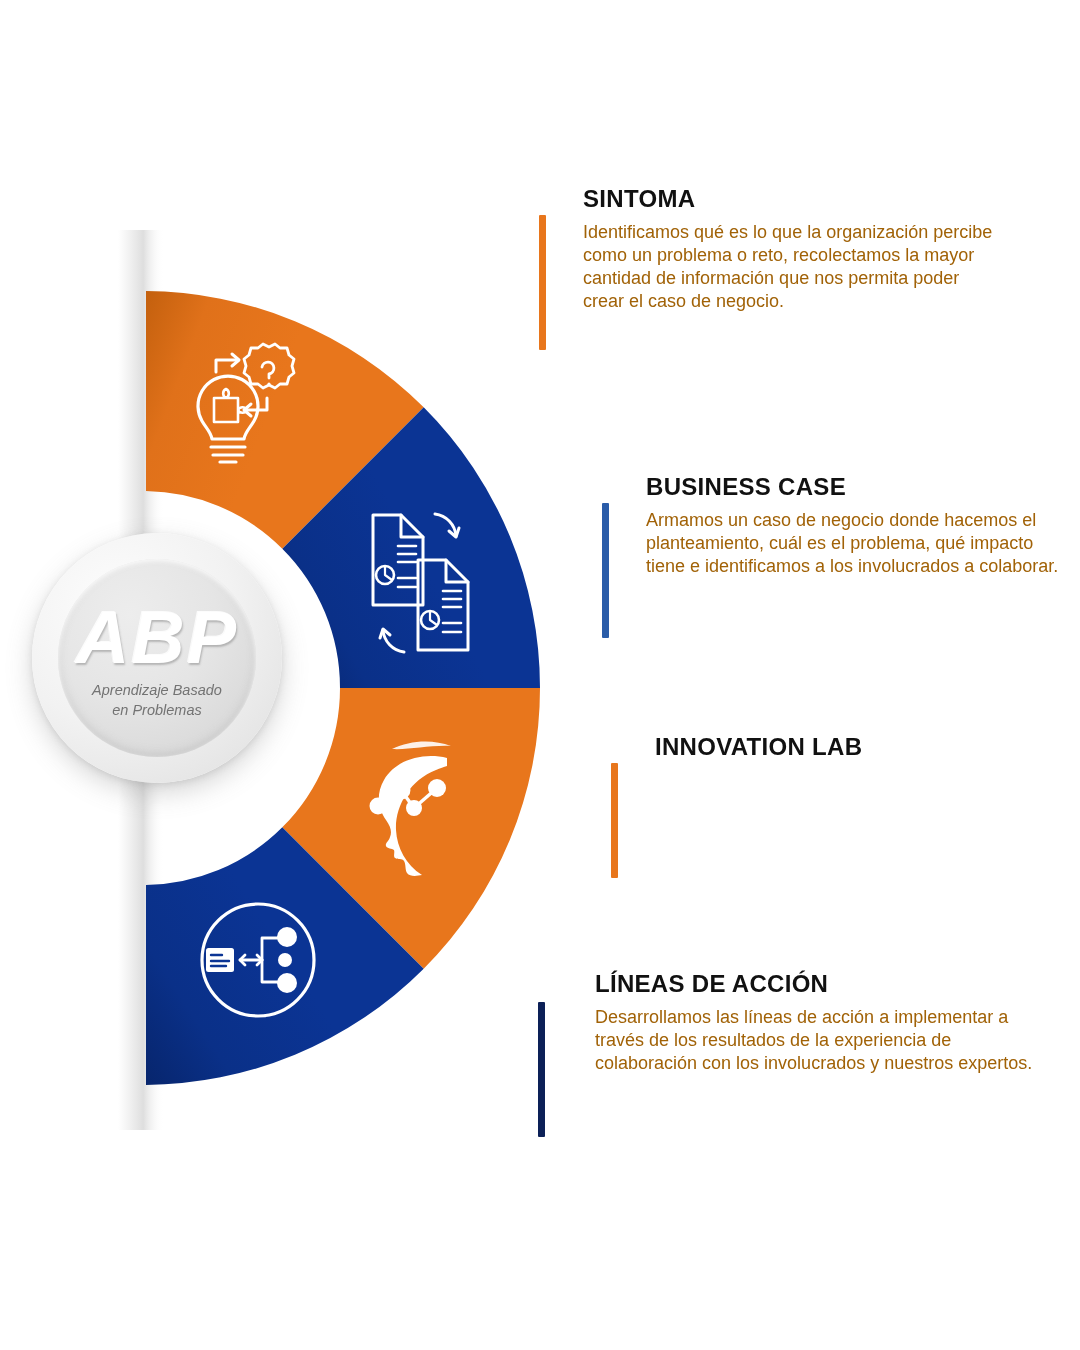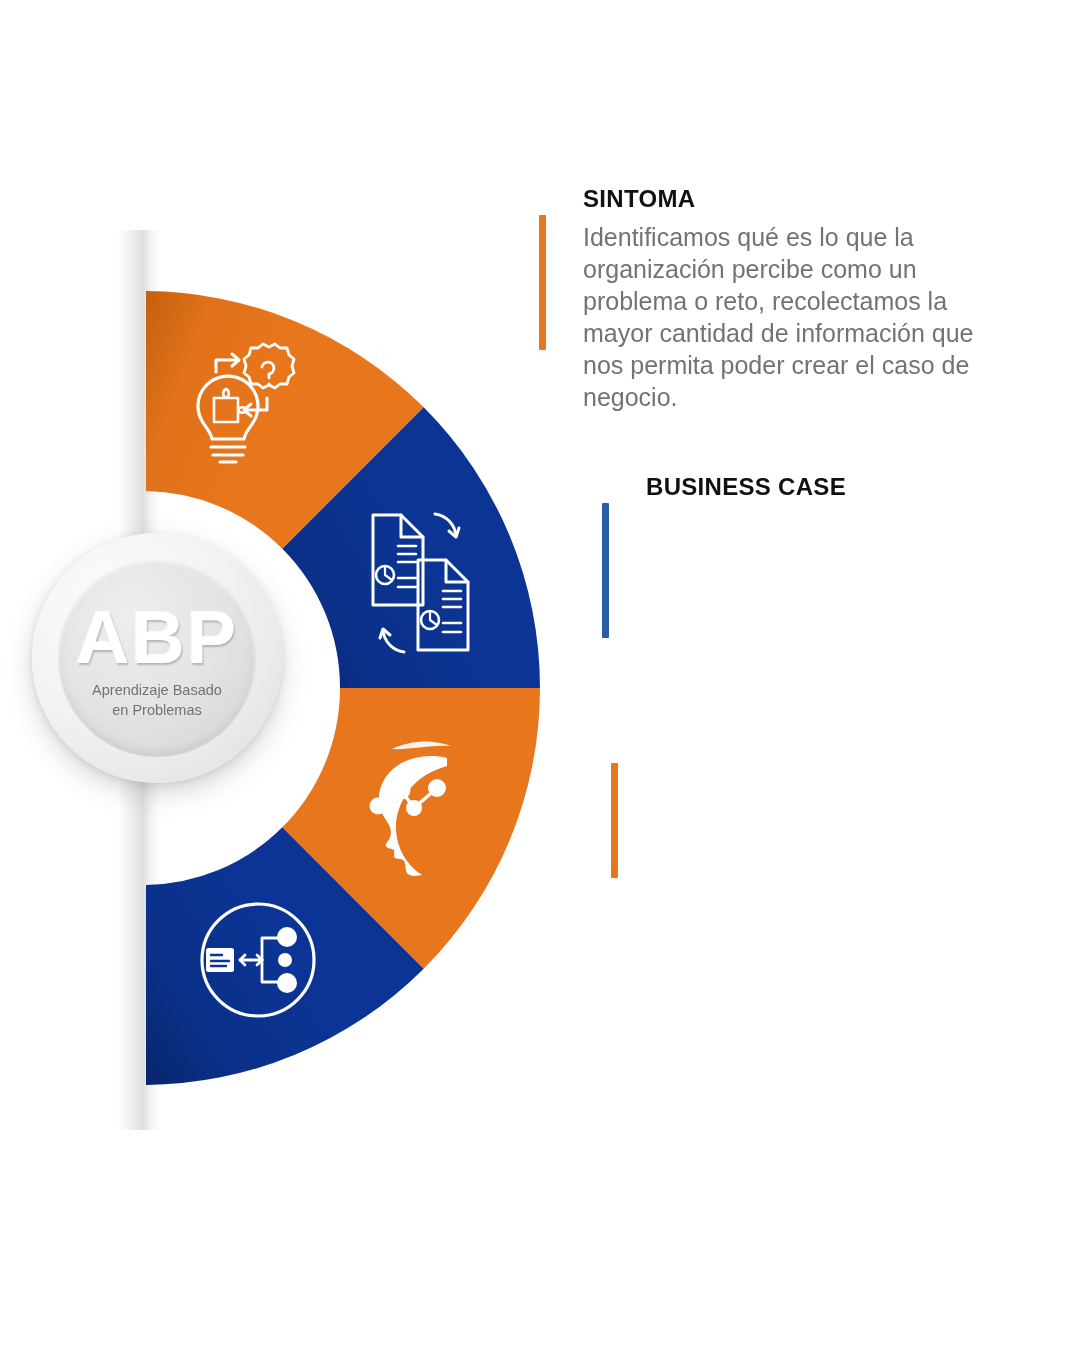--- a/index.html
+++ b/index.html
@@ -30,21 +30,21 @@
   }
   .logo-inner{
     position:absolute;left:26px;top:26px;width:198px;height:198px;
     border-radius:50%;
     background:radial-gradient(circle at 36% 28%, #ededed 0%, #e5e5e5 45%, #dcdcdc 72%, #d4d4d4 100%);
     box-shadow:inset 0 2px 5px rgba(255,255,255,.9), inset 0 -3px 8px rgba(160,160,160,.35);
   }
   .logo-text{
     position:absolute;left:0;top:0;width:250px;height:250px;
     display:flex;flex-direction:column;align-items:center;justify-content:center;
-    padding-top:6px;box-sizing:border-box;
+    padding-top:6px;box-sizing:border-box;font-style:italic;
   }
   .abp-word{
     font-size:74px;font-weight:700;letter-spacing:2px;color:#ffffff;
     line-height:.96;
     text-shadow:1px 2px 2px rgba(120,120,120,.45), -1px -1px 0 rgba(255,255,255,.85);
     font-family:"Liberation Sans", sans-serif;
   }
   .abp-sub{
     margin-top:8px;
     font-size:14.5px;color:#737373;line-height:1.35;text-align:center;
@@ -54,21 +54,21 @@
   
   .blocks{position:absolute;left:0;top:0;width:1080px;height:946px;}
   .block{position:absolute;}
   .block h3{
     margin:0 0 8px 0;
     font-size:24px;font-weight:700;color:#111111;letter-spacing:.3px;
     font-family:"Liberation Sans", sans-serif;
   }
   .block p{
     margin:0;
-    font-size:25px;line-height:1.28;color:#737373;
+    font-size:18px;line-height:1.28;color:#a16207;
     font-family:"Liberation Sans", sans-serif;
   }
   .bar{position:absolute;width:7px;border-radius:1px;}
 
   .b1{left:583px;top:185px;width:420px;}
   .b1 .bar{left:-44px;top:30px;height:135px;}
   .b2{left:646px;top:473px;width:420px;}
   .b2 .bar{left:-44px;top:30px;height:135px;}
   .b3{left:655px;top:733px;width:420px;}
   .b3 .bar{left:-44px;top:30px;height:115px;}
@@ -243,21 +243,28 @@
 
     <div class="block b1">
       <div class="bar" style="background:#E8761C"></div>
       <h3>SINTOMA</h3>
       <p>Identificamos qué es lo que la organización percibe como un problema o reto, recolectamos la mayor cantidad de información que nos permita poder crear el caso de negocio.</p>
     </div>
 
     <div class="block b2">
       <div class="bar" style="background:#2A5CA8"></div>
       <h3>BUSINESS CASE</h3>
+      <p>Armamos un caso de negocio donde hacemos el planteamiento, cuál es el problema, qué impacto tiene e identificamos a los involucrados a colaborar.</p>
     </div>
 
     <div class="block b3">
       <div class="bar" style="background:#E8761C"></div>
-    </div>
-
+      <h3>INNOVATION LAB</h3>
+    </div>
+
+    <div class="block b4">
+      <div class="bar" style="background:#0C2057"></div>
+      <h3>LÍNEAS DE ACCIÓN</h3>
+      <p>Desarrollamos las líneas de acción a implementar a través de los resultados de la experiencia de colaboración con los involucrados y nuestros expertos.</p>
+    </div>
 
   </div>
 </div>
 
 </body></html>

